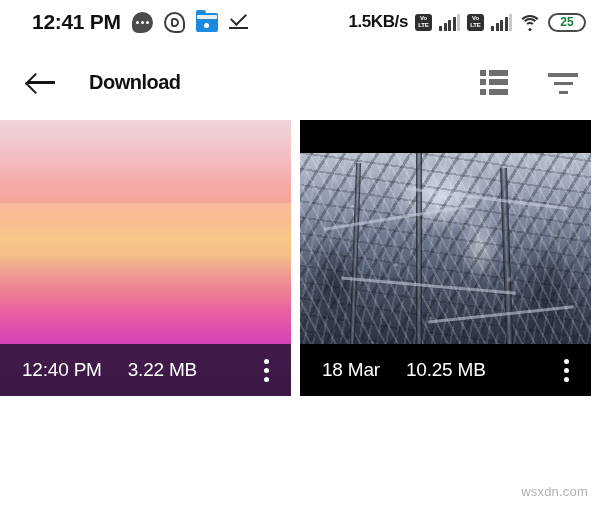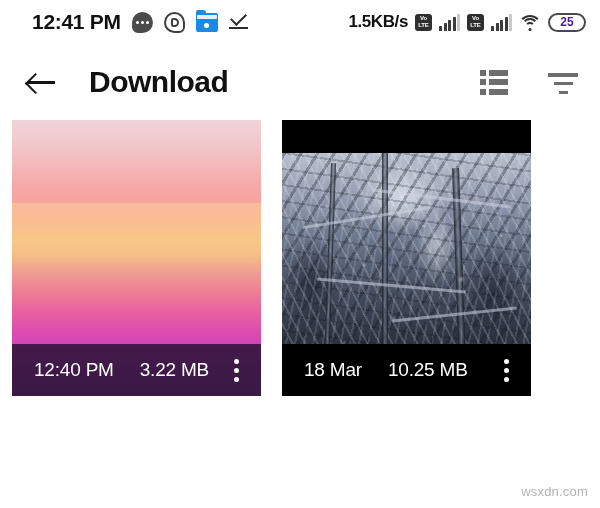--- a/index.html
+++ b/index.html
@@ -189,21 +189,21 @@
     border-radius: 10px;
     display: flex;
     align-items: center;
     justify-content: center;
     box-sizing: border-box;
     padding: 0 4px;
   }
   .icon-battery span {
     font-size: 12px;
     font-weight: bold;
-    color: #4c1d95;
+    color: #15803d;
     line-height: 1;
   }
 
   
   .app-bar {
     height: 76px;
     display: flex;
     align-items: center;
     padding: 0 22px 0 26px;
     box-sizing: border-box;
@@ -223,21 +223,21 @@
   }
   .back-arrow .head {
     position: absolute;
     top: 9.5px; left: 2px;
     width: 13px; height: 13px;
     border-left: 2.8px solid #141414;
     border-bottom: 2.8px solid #141414;
     transform: rotate(45deg);
   }
   .app-title {
-    font-size: 30px;
+    font-size: 20px;
     font-weight: bold;
     margin-left: 31px;
     color: #111;
     letter-spacing: -0.5px;
     white-space: nowrap;
   }
   .app-bar-spacer { flex: 1 1 auto; }
   .app-actions {
     display: flex;
     align-items: center;
@@ -276,26 +276,25 @@
   .content {
     position: absolute;
     top: 120px; left: 0;
     width: 600px;
     height: 276px;
     display: flex;
     gap: 9px;
   }
   .media-card {
     position: relative;
-    width: 249px;
+    width: 291px;
     height: 276px;
     overflow: hidden;
     cursor: pointer;
     flex: 0 0 auto;
-    margin-left: 12px;
   }
 
   
   .thumb-sunset {
     position: absolute;
     inset: 0;
     background:
       linear-gradient(to bottom,
         #f0d3d9 0%,
         #f2cbd2 6%,

